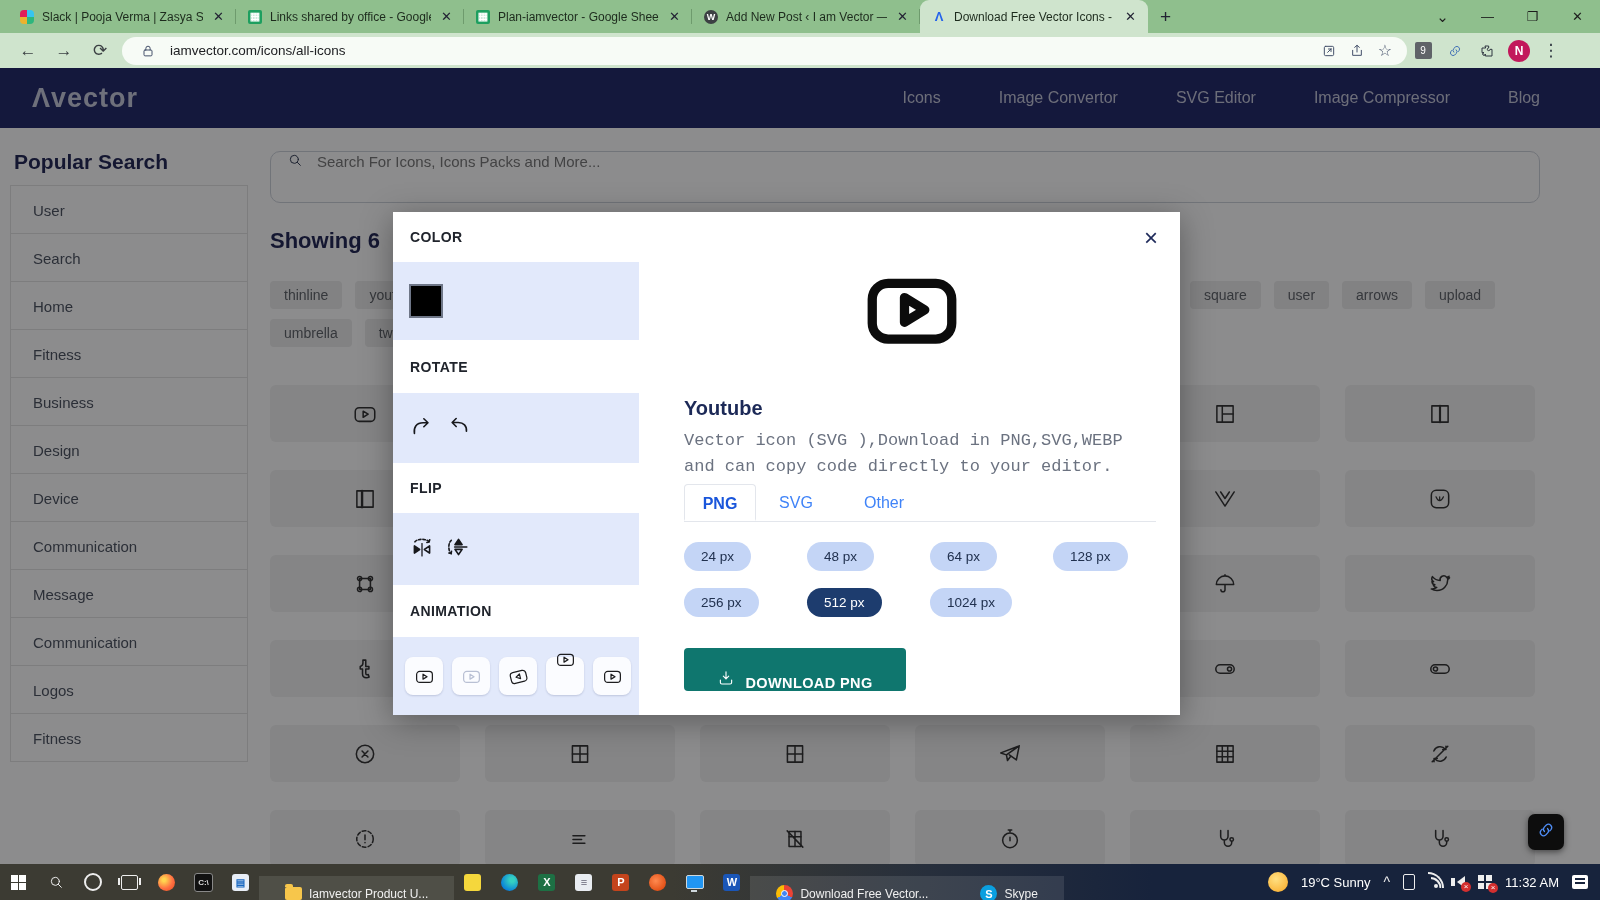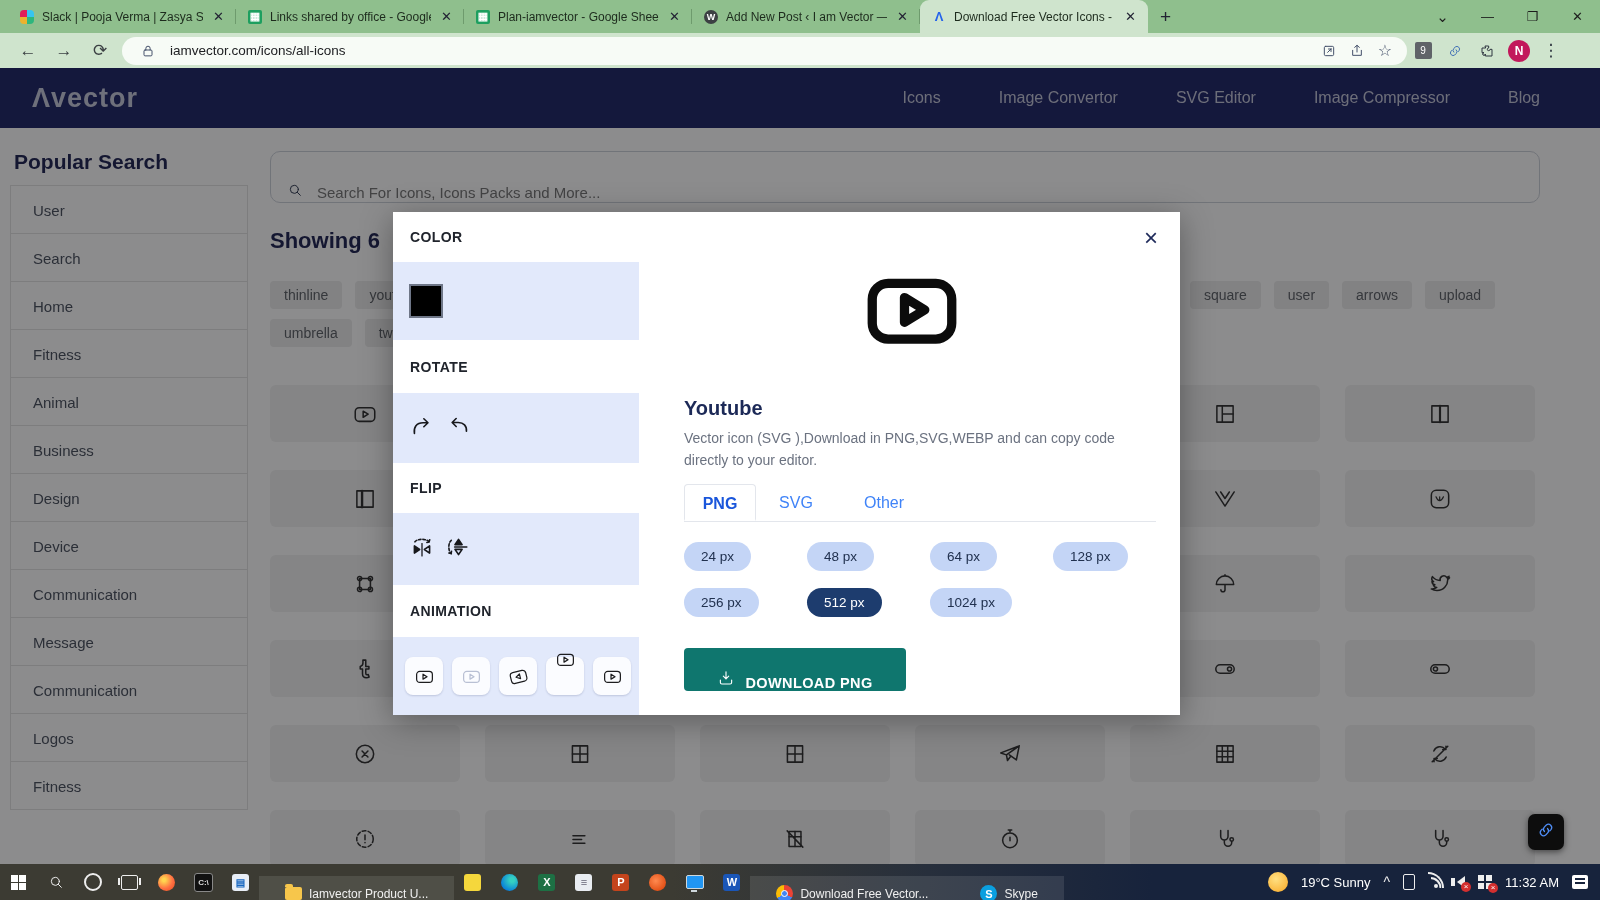--- a/index.html
+++ b/index.html
@@ -42,21 +42,21 @@
   .logo{margin-left:32px;font-size:27px;font-weight:bold;color:#c7cadd;letter-spacing:1px;}
   .site-nav{margin-left:auto;margin-right:60px;display:flex;gap:58px;}
   .nav-link{font-size:16px;color:#c3c6da;}
 
   .page{position:absolute;left:0;top:128px;width:1600px;height:525px;background:#fff;}
   .popular-title{position:absolute;left:14px;top:22px;font-size:21px;font-weight:800;color:#1e2252;}
   .side-list{position:absolute;left:10px;top:58px;width:238px;}
   .side-item{height:49px;line-height:49px;padding-left:22px;border:1px solid #e2e2e2;margin-top:-1px;
              font-size:15px;color:#49505e;background:#fff;box-sizing:border-box;}
   .searchbar{position:absolute;left:270px;top:23px;width:1270px;height:52px;border:1.5px solid #cdd2da;border-radius:10px;
-             display:flex;align-items:flex-end;box-sizing:border-box;background:#fff;}
+             display:flex;align-items:flex-start;box-sizing:border-box;background:#fff;}
   .searchbar input{border:0;outline:0;flex:1;font-size:15px;color:#333;font-family:inherit;background:transparent;}
   .search-ic{margin:0 12px 0 16px;color:#2e3850;}
   .showing{position:absolute;left:270px;top:100px;font-size:22px;font-weight:800;color:#1e2252;}
   .chips{position:absolute;display:flex;gap:13px;}
   .chip{height:28px;line-height:28px;padding:0 14px;background:#ececec;border-radius:4px;font-size:14px;color:#5c6066;}
 
   .grid{position:absolute;left:270px;top:257px;}
   .tile-row{display:flex;gap:25px;margin-bottom:28px;}
   .tile{width:190px;height:57px;background:#f1f1f1;border-radius:6px;display:flex;align-items:center;justify-content:center;color:#2e2e2e;}
   .tile svg{width:26px;height:26px;}
@@ -76,21 +76,21 @@
   .anim-tile svg{width:21px;height:21px;}
   .anim-tile.v-faded{color:#b9c0d4;}
   .anim-tile.v-tilted svg{transform:rotate(-14deg) scaleX(-1);}
   .anim-tile.v-raised{align-items:flex-start;}
   .anim-tile.v-raised svg{margin-top:-8px;}
 
   .m-close{position:absolute;right:22px;top:12px;font-size:24px;color:#1e2a5a;z-index:2;}
   .m-preview{position:absolute;left:451px;top:44px;width:136px;height:106px;color:#0c0c0c;}
   .m-preview svg{width:136px;height:106px;}
   .m-title{position:absolute;left:291px;top:185px;font-size:20px;font-weight:600;color:#1c2957;}
-  .m-desc{position:absolute;left:291px;top:216px;width:455px;font-size:14px;line-height:1.55;color:#6b7280;}
+  .m-desc{position:absolute;left:291px;top:216px;width:455px;font-size:17px;line-height:1.55;color:#6b7280;font-family:Liberation Mono, monospace;}
   .m-tabs{position:absolute;left:291px;top:272px;display:flex;}
   .m-tabline{position:absolute;left:291px;top:309px;width:472px;height:1px;background:#e3e6ec;}
   .m-tab{height:37px;line-height:37px;text-align:center;font-size:16px;color:#3f83f8;box-sizing:border-box;}
   .m-tab.active{border:1px solid #e3e6ec;border-bottom:2px solid #fff;border-radius:4px 4px 0 0;
                 color:#1a56db;font-weight:700;position:relative;z-index:2;}
   .pills{position:absolute;left:291px;top:330px;display:grid;grid-template-columns:repeat(4,123px);row-gap:17px;justify-items:start;}
   .pill{height:29px;line-height:29px;padding:0 17px;border-radius:15px;background:#c4d5f6;font-size:13.5px;color:#21314f;}
   .pill.selected{background:#1d3c6e;color:#fff;}
   .dl-btn{position:absolute;left:291px;top:436px;width:222px;height:43px;background:#0f766e;border-radius:4px;
           display:flex;align-items:flex-end;justify-content:center;gap:10px;color:#fff;}
@@ -260,21 +260,20 @@
       </div>
   </div>
 
   <div class="page">
     <div class="popular-title">Popular Search</div>
     <div class="side-list" id="side-list">
         <div class="side-item">User</div>
         <div class="side-item">Search</div>
         <div class="side-item">Home</div>
         <div class="side-item">Fitness</div>
-        <div class="side-item">Animal</div>
         <div class="side-item">Business</div>
         <div class="side-item">Design</div>
         <div class="side-item">Device</div>
         <div class="side-item">Communication</div>
         <div class="side-item">Message</div>
         <div class="side-item">Communication</div>
         <div class="side-item">Logos</div>
         <div class="side-item">Fitness</div>
       </div>
 

